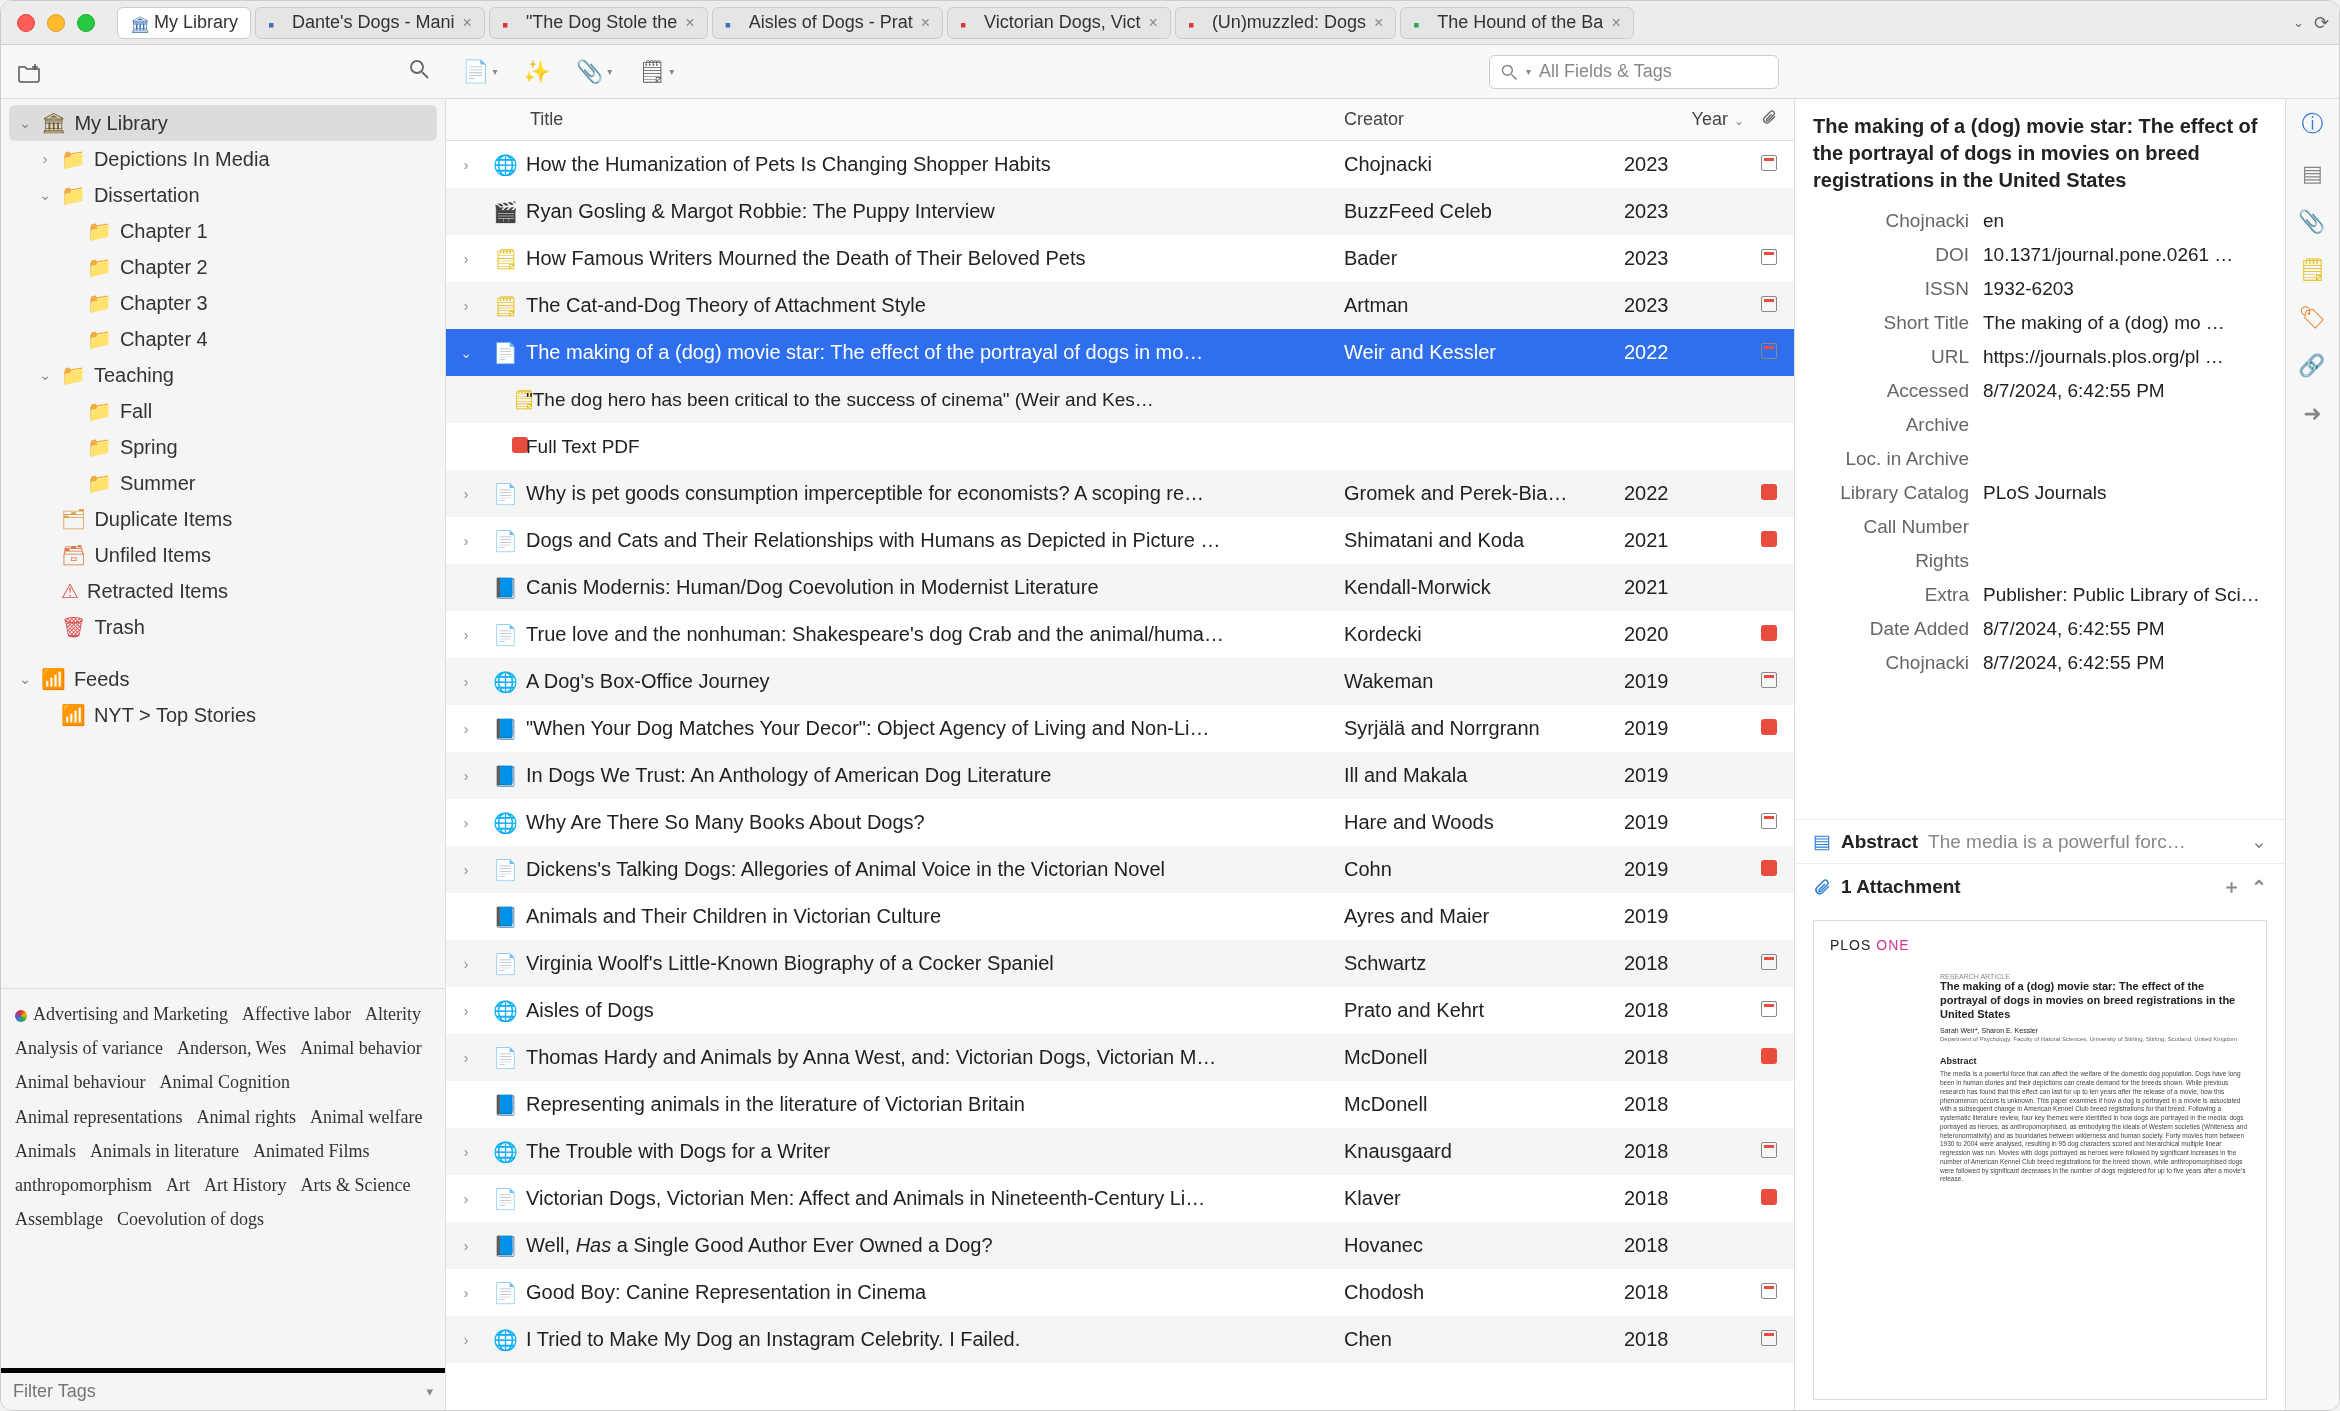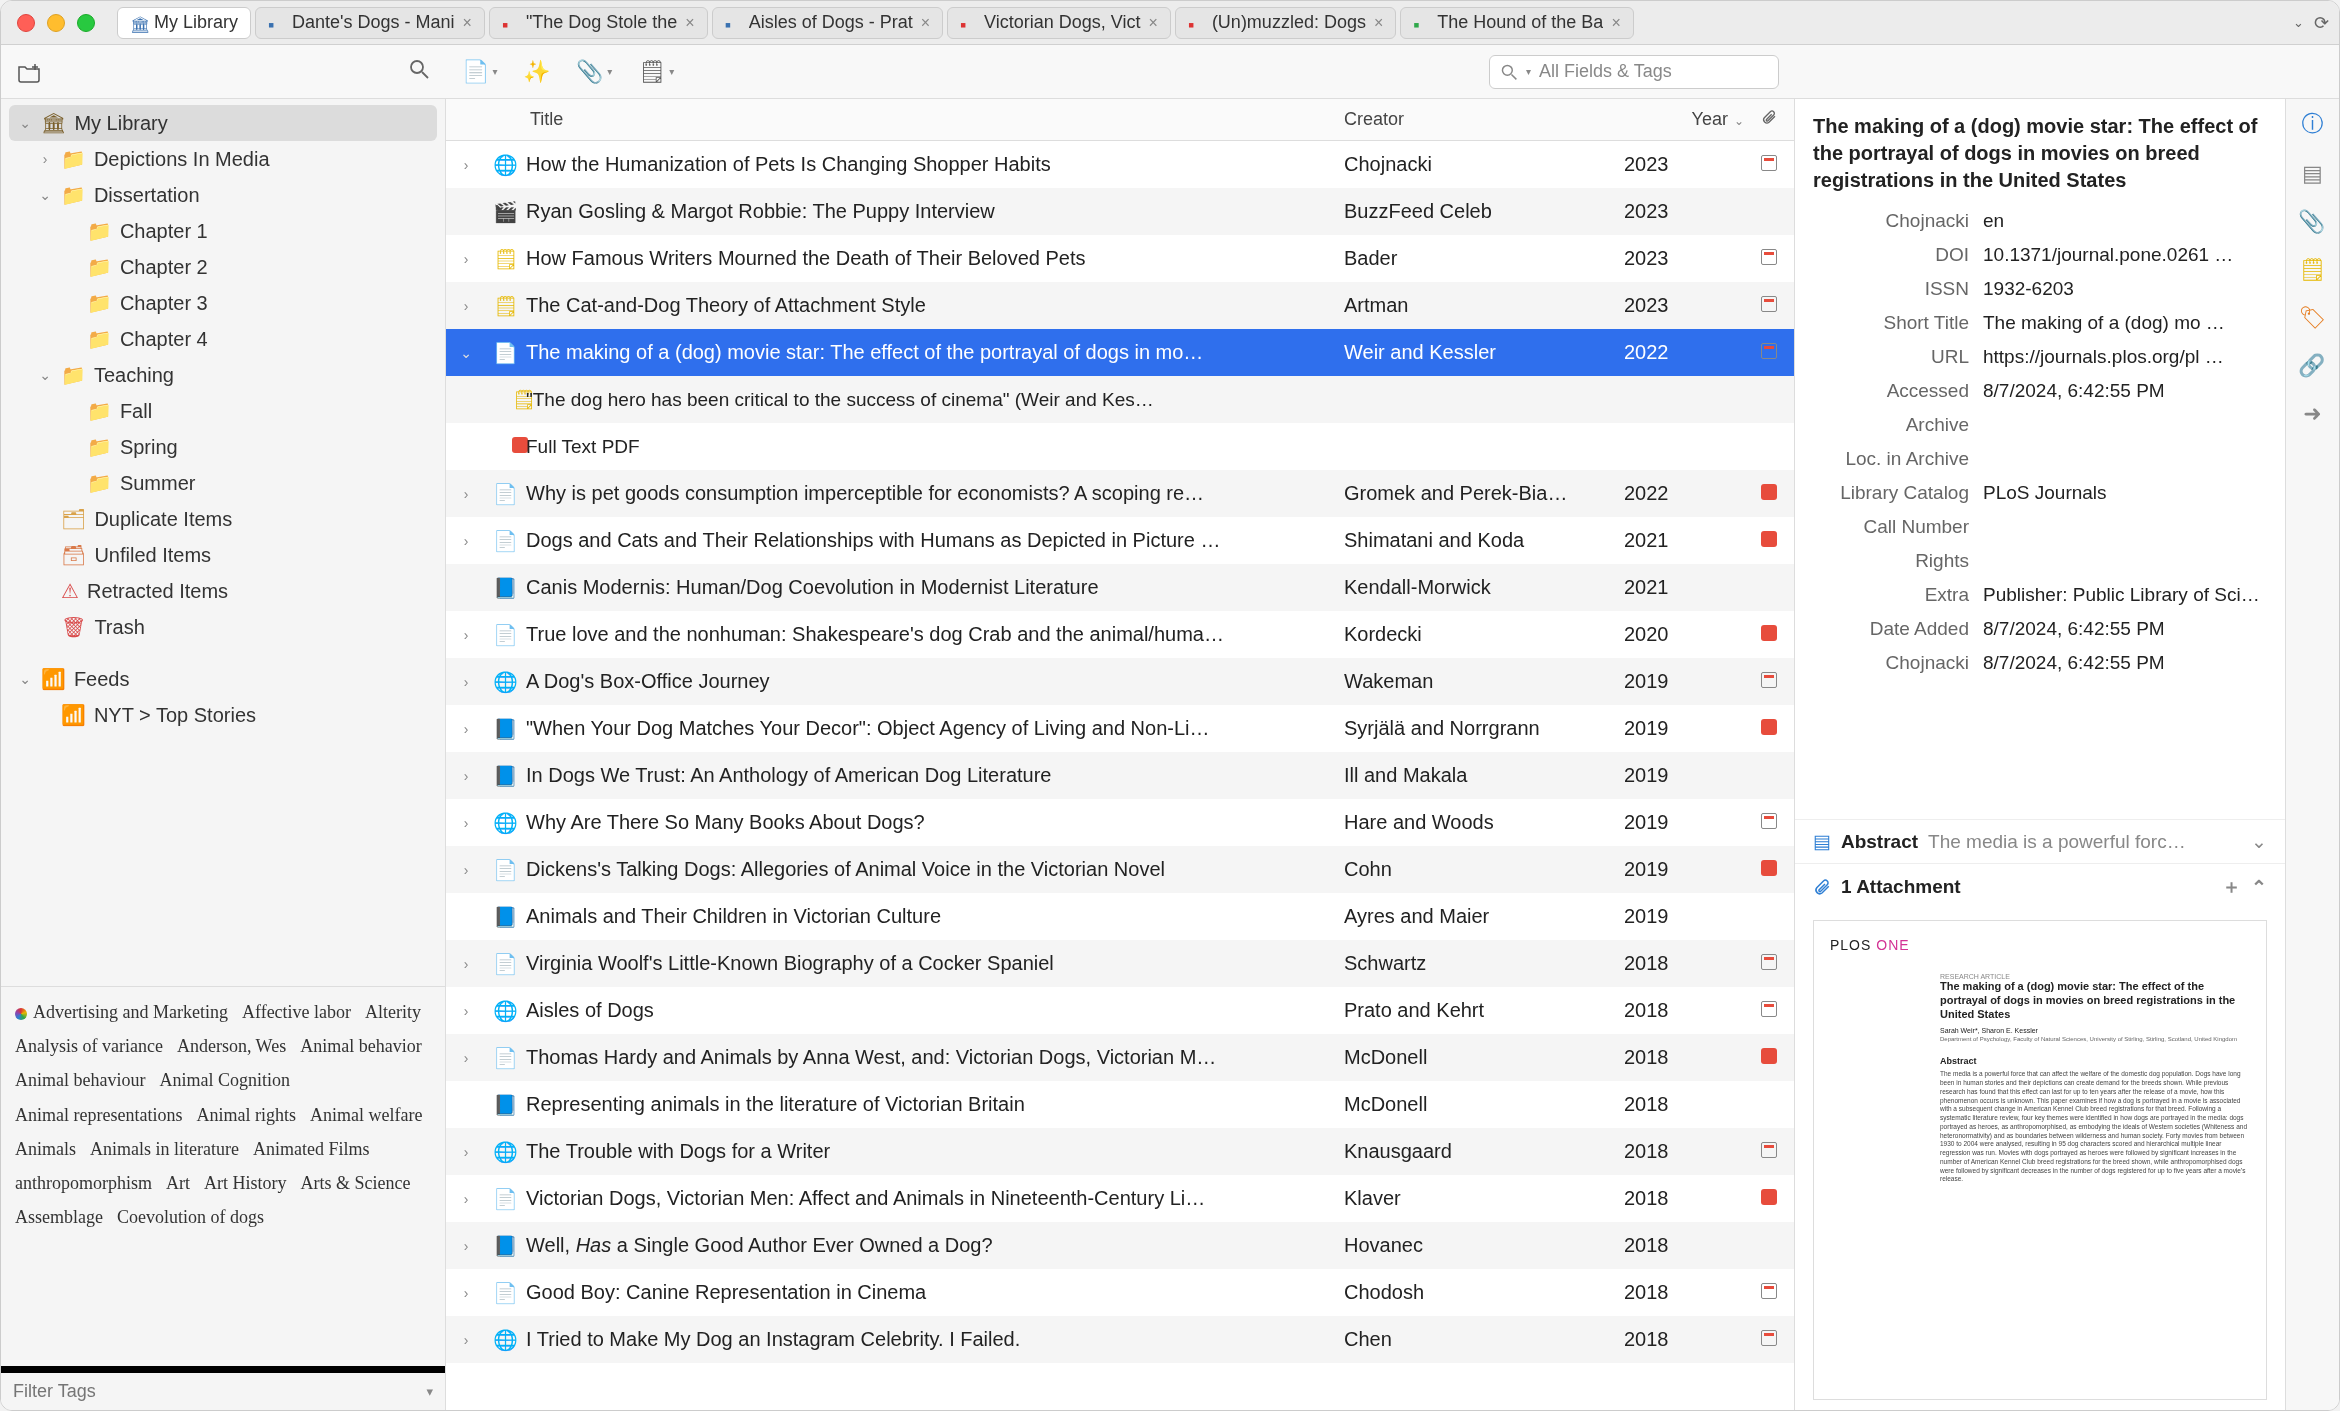--- a/index.html
+++ b/index.html
@@ -85,21 +85,21 @@
   .ind-1{padding-left:28px;} .ind-2{padding-left:54px;}
   .folder-icon{color:#4a90d9;}
   .lib-icon2{color:#7a5f2a;}
   .dup-icon{color:#d9a24a;}
   .unfiled-icon{color:#d97a4a;}
   .retr-icon{color:#d94a4a;}
   .trash-icon{color:#d94a4a;}
   .feed-icon{color:#d9844a;}
   .tags-pane { border-top:1px solid #ddd; padding:8px 14px; font-size:18px; color:#333; line-height:1.9; height:380px; overflow:hidden;font-family:Liberation Serif, serif;}
   .tags-pane .tagrow{display:flex;flex-wrap:wrap;gap:0 14px;}
-  .tag-filter { border-top:7px solid #000000; padding:8px 12px; display:flex; align-items:center; gap:8px;}
+  .tag-filter { border-top:5px solid #000000; padding:8px 12px; display:flex; align-items:center; gap:8px;}
   .tag-filter input{ flex:1; border:none; background:transparent; font-size:18px; color:#888; outline:none;}
   .center { flex:1; display:flex; flex-direction:column; border-right:1px solid #ddd;}
   .grid-header{ height:42px; border-bottom:1px solid #ddd; display:flex; align-items:center; font-size:18px; color:#444; background:#fafafa;}
   .col-tw{width:40px;}
   .col-i{width:40px;}
   .col-title{flex:1; padding-left:4px;}
   .col-creator{width:280px;}
   .col-year{width:120px;text-align:right;}
   .col-att{width:50px; text-align:center;}
   .grid-body{flex:1; overflow:auto;}

